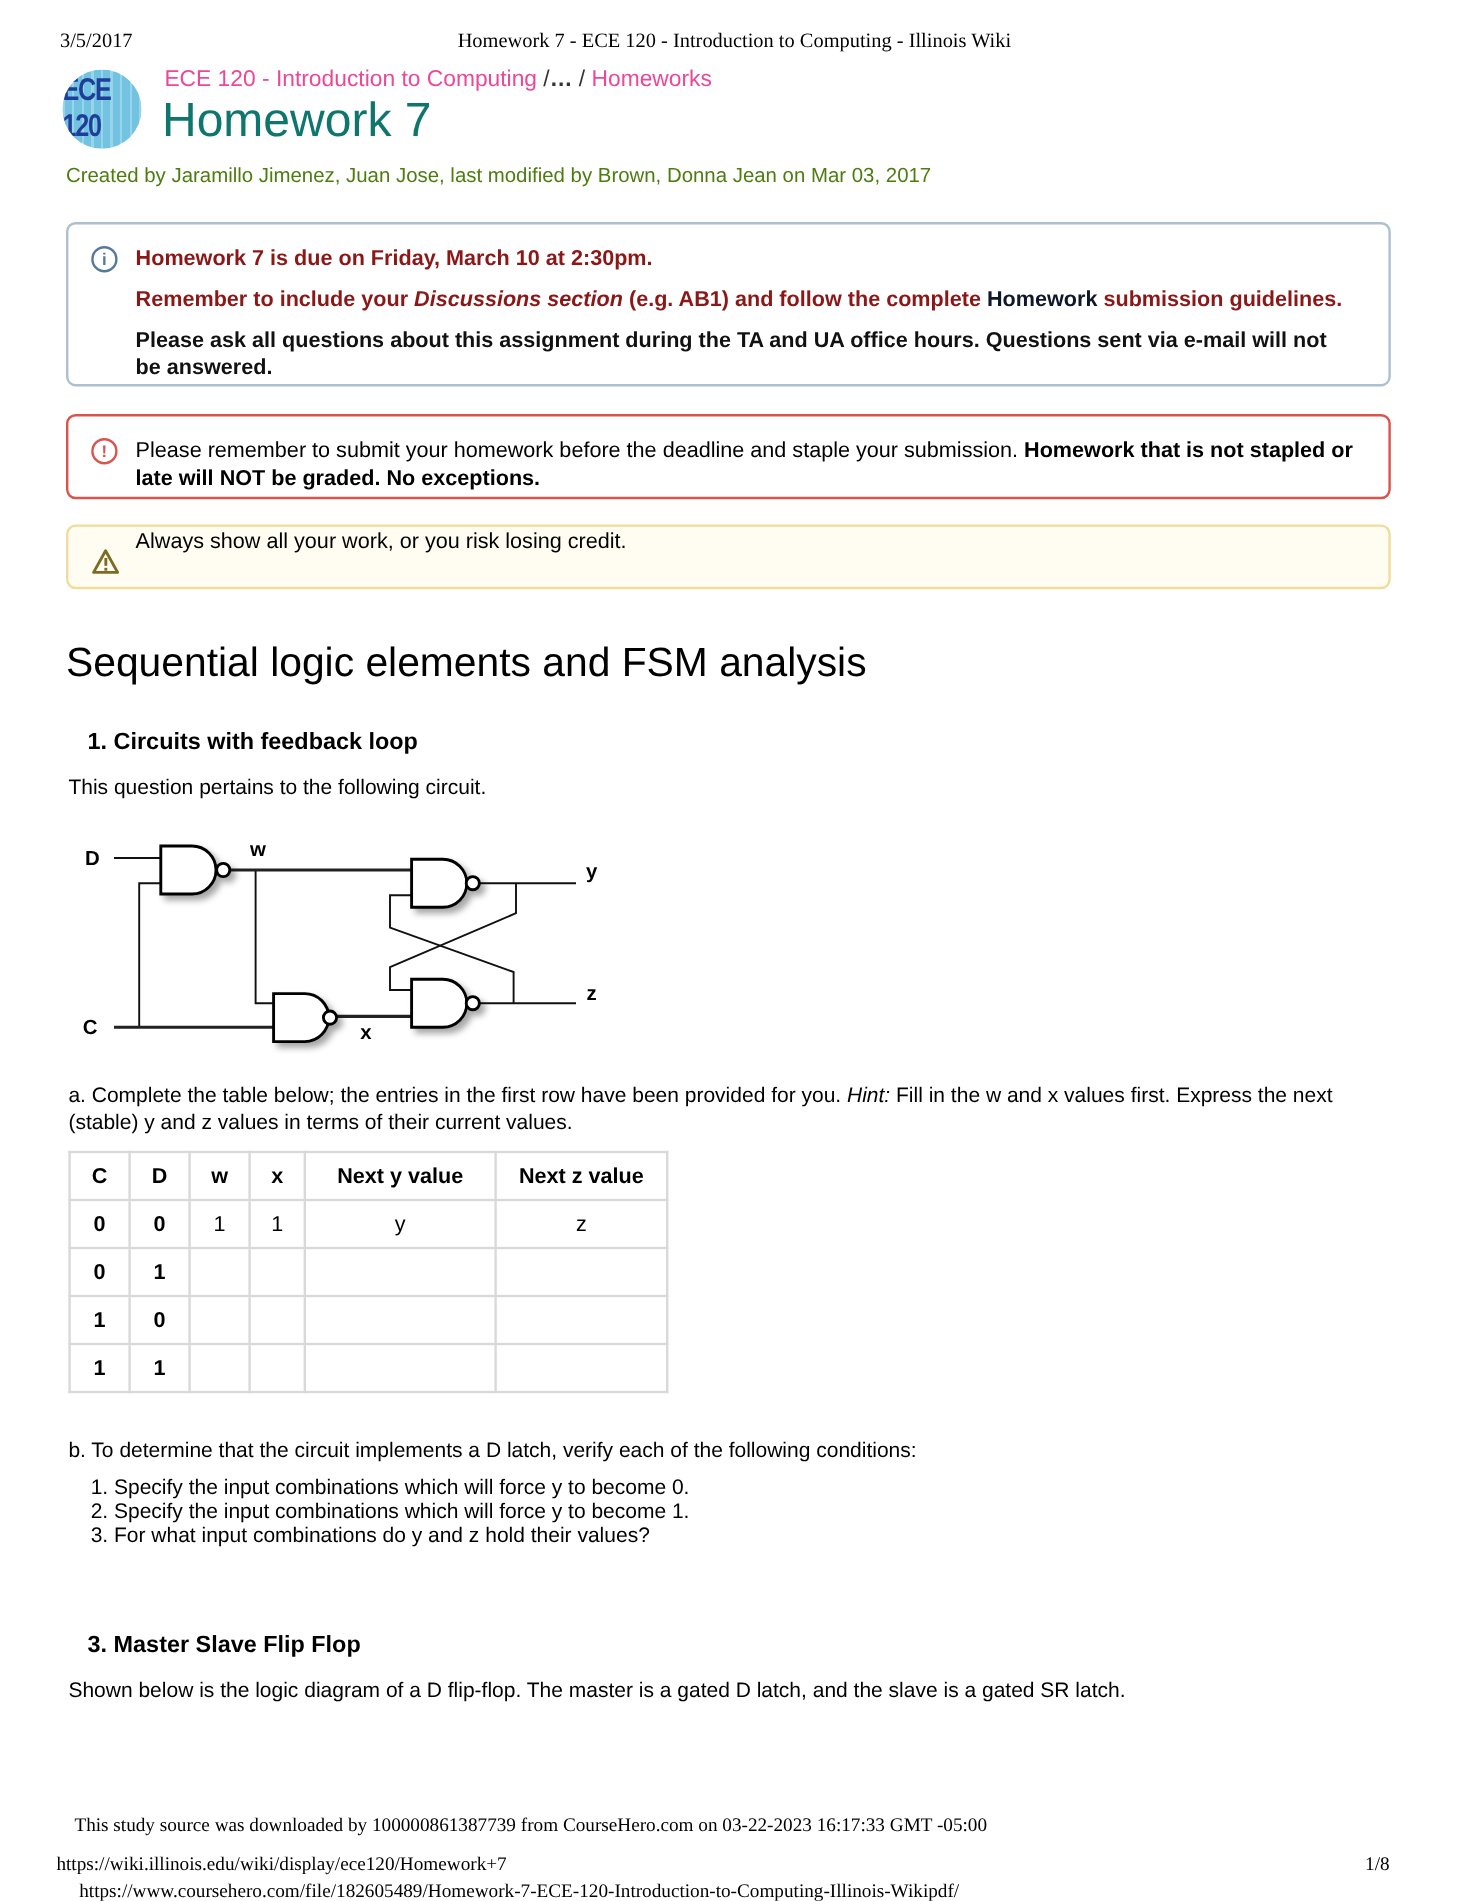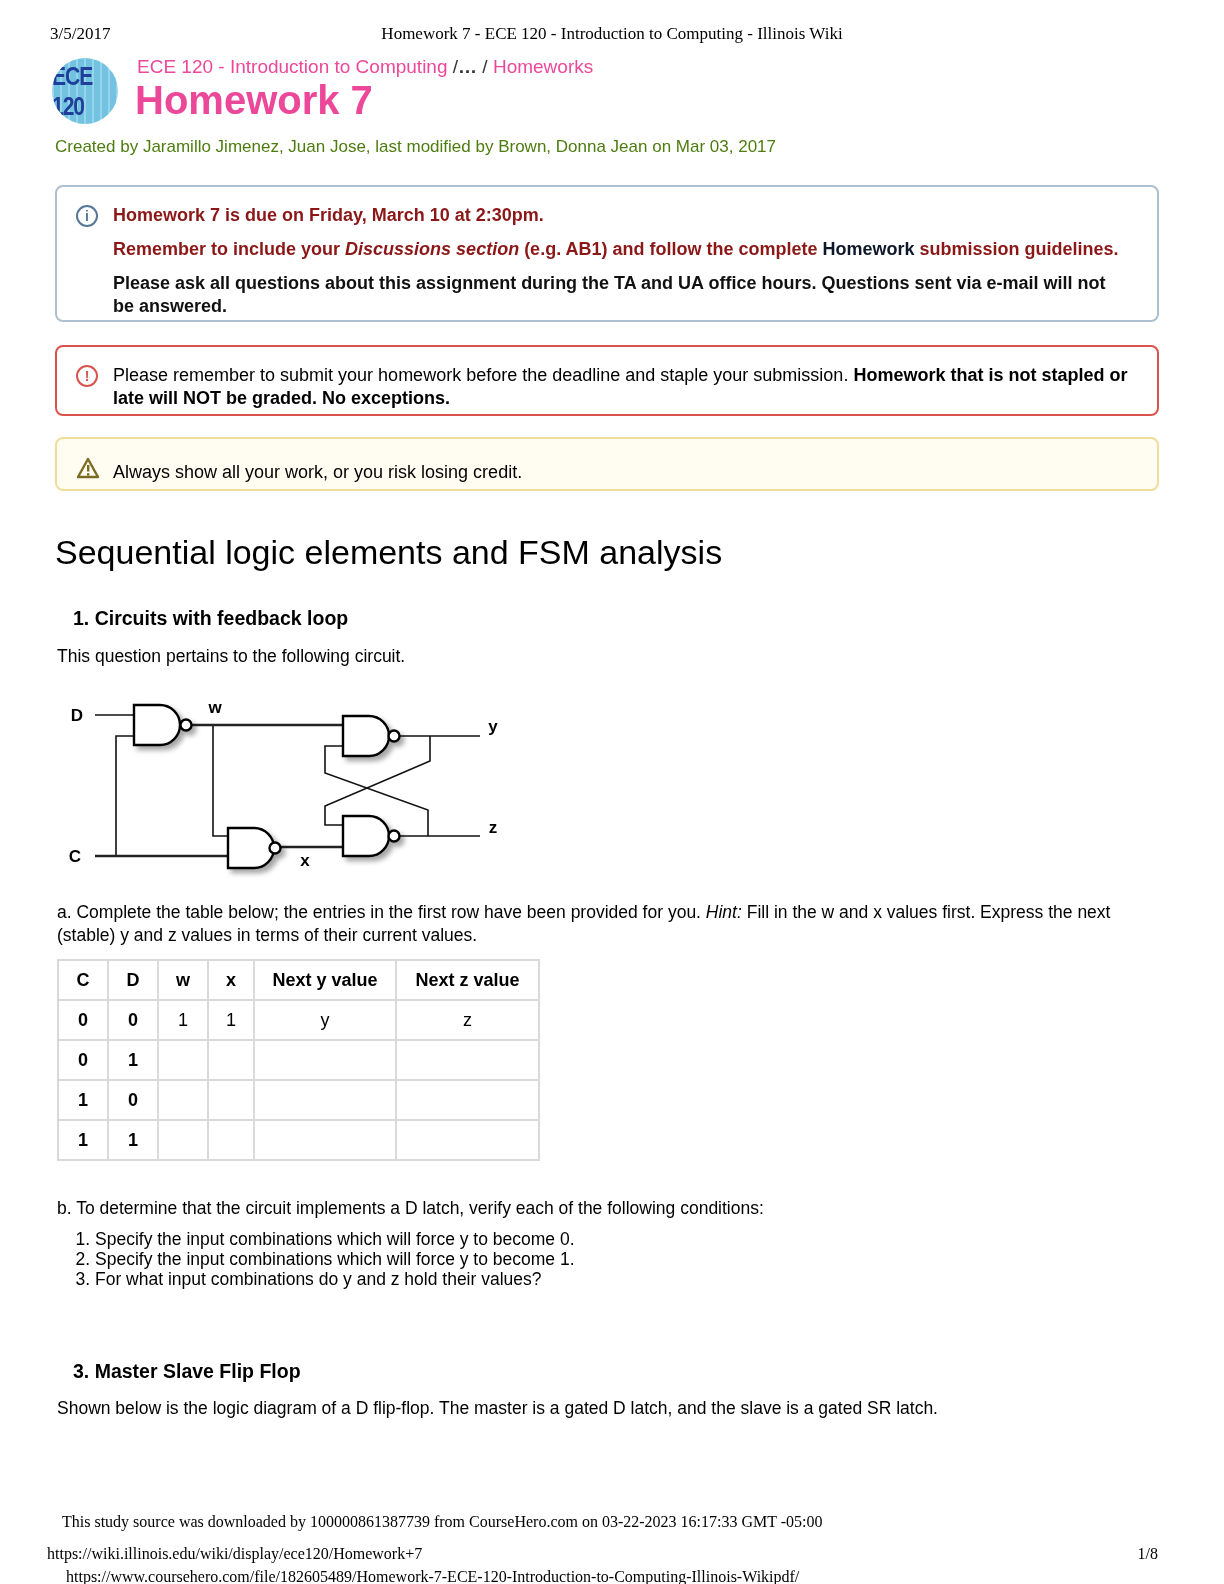--- a/index.html
+++ b/index.html
@@ -12,29 +12,29 @@
   .print-title { position:absolute; left:0; top:24px; width:100%; text-align:center; font-size:17px; }
 
   
   .logo { position:absolute; left:52px; top:58px; width:66px; height:66px; border-radius:50%;
           background:repeating-linear-gradient(90deg, rgba(255,255,255,.28) 0 2px, rgba(0,0,0,0) 2px 8px), #72c3e1;
           display:flex; align-items:center; justify-content:center; overflow:hidden; }
   .logo span { font-weight:bold; font-size:21px; letter-spacing:-1px; color:#1e3e99; transform:scaleY(1.25); }
   .breadcrumb { position:absolute; left:137px; top:56px; font-size:19px; color:#333; }
   .breadcrumb a { color:#ec4899; text-decoration:none; }
   .breadcrumb .ell { font-weight:bold; }
-  .page-title { position:absolute; left:135px; top:78px; font-size:40px; font-weight:700; color:#ec4899; }
+  .page-title { position:absolute; left:135px; top:78px; font-size:40px; font-weight:400; color:#0f766e; }
   .byline { position:absolute; left:55px; top:137px; font-size:17px; color:#4d7c0f; }
 
   
   .nbox { position:absolute; left:55px; width:1104px; border-radius:8px; background:#fff; padding:17px 26px 6px 56px; }
   .nbox .icon { position:absolute; left:19px; top:18px; width:22px; height:22px; }
   .info-box   { top:185px; height:137px; border:2px solid #aebfd0; }
   .error-box  { top:345px; height:71px;  border:2px solid #d9544d; }
-  .warn-box   { top:437px; height:54px;  border:2px solid #f0dd9d; background:#fffdf2; padding-top:22px; }
+  .warn-box   { top:437px; height:54px;  border:2px solid #f0dd9d; background:#fffdf2; padding-top:1px; }
   .nbox p { font-size:18px; line-height:23px; margin-bottom:11px; }
   .maroon { color:#8b1717; font-weight:bold; }
   .maroon a { color:#0f172a; text-decoration:none; font-weight:bold; }
   .blackbold { font-weight:bold; color:#111; }
   .circle-ic { display:flex; align-items:center; justify-content:center; width:22px; height:22px;
                border-radius:50%; font-weight:bold; font-size:14px; }
   .ic-info  { border:2px solid #56789a; color:#56789a; }
   .ic-error { border:2px solid #d9544d; color:#d9544d; }
 
   
@@ -51,21 +51,21 @@
 
   
   .circuit { position:absolute; left:55px; top:683px; }
 
   
   .tbl { position:absolute; left:57px; top:959px; border-collapse:collapse; }
   .tbl th, .tbl td { border:2px solid #d9d9d9; text-align:center; vertical-align:middle;
                      font-size:18px; height:40px; background:#fff; }
   .tbl th { font-weight:bold; }
   .tbl td.b { font-weight:bold; }
-  .c0{width:50px} .c1{width:50px} .c2{width:50px} .c3{width:46px} .c4{width:142px} .c5{width:143px}
+  .c0{width:50px} .c1{width:50px} .c2{width:50px} .c3{width:46px} .c4{width:159px} .c5{width:143px}
 
   
   .f1 { position:absolute; left:62px; top:1513px; font-size:16px; }
   .f2 { position:absolute; left:47px; top:1545px; width:1111px; display:flex; justify-content:space-between; font-size:16px; }
   .f3 { position:absolute; left:66px; top:1568px; font-size:16px; }
 </style>
 </head>
 <body>
 
 <div class="print-date serif">3/5/2017</div>

